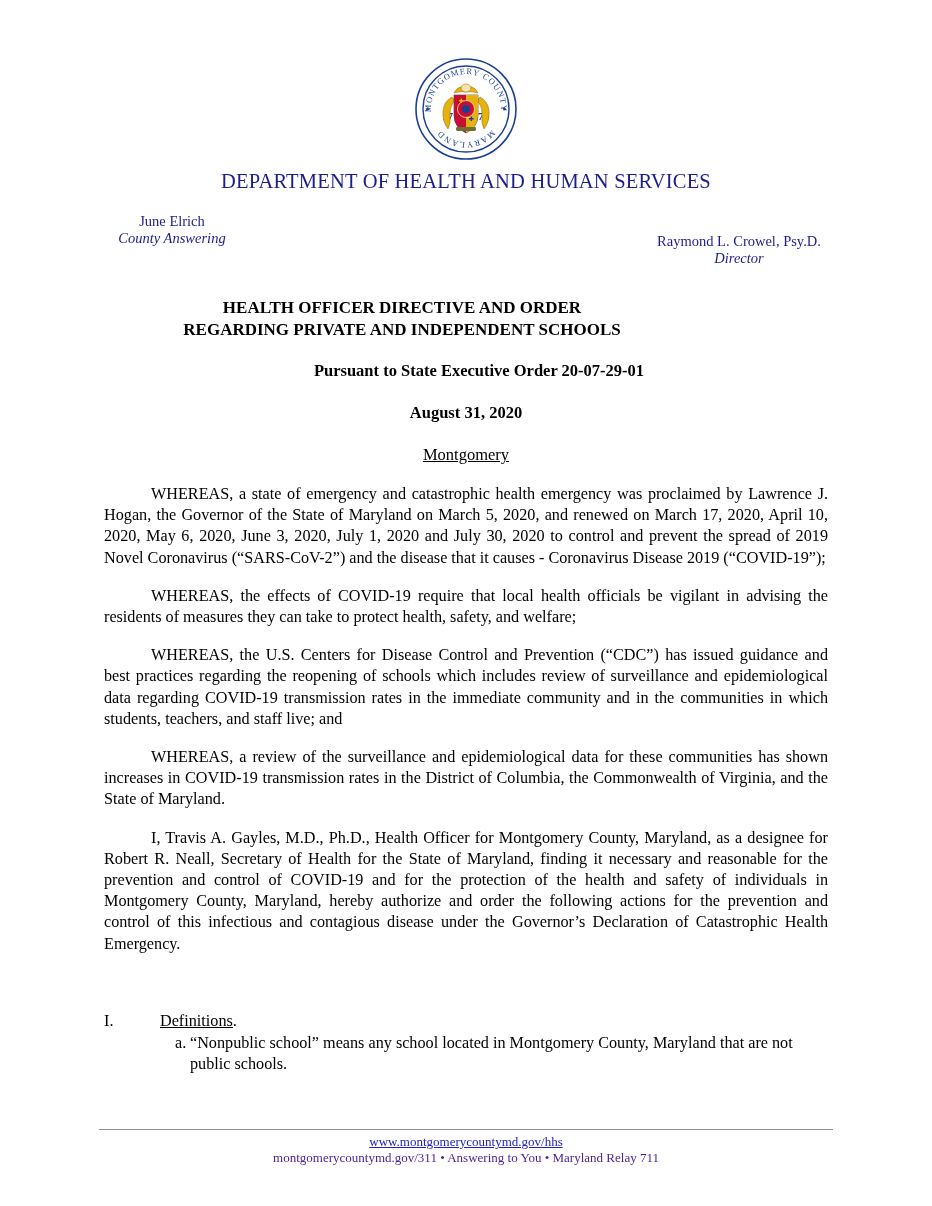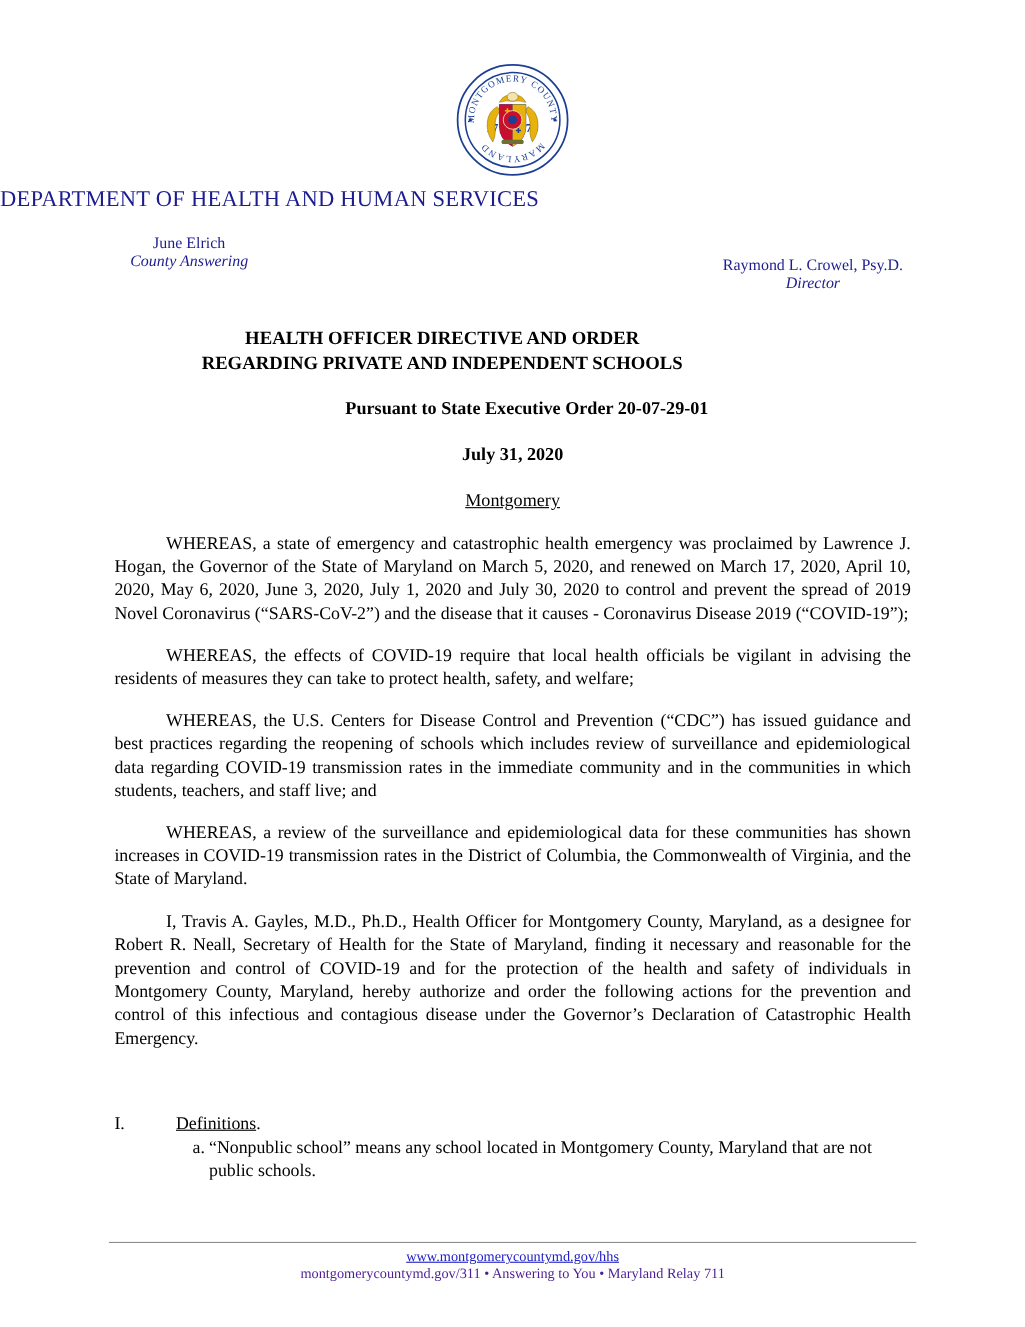--- a/index.html
+++ b/index.html
@@ -36,20 +36,21 @@
     position: relative;
   }
   .seal svg { display: block; }
 
   
   .dept-title {
     position: absolute;
     top: 170px;
     left: 0;
     width: 932px;
+    text-align: center;
     color: #1c1c8f;
     font-size: 20.5px;
     letter-spacing: 0.2px;
     font-weight: normal;
   }
 
   .officers {
     position: absolute;
     top: 213px;
     left: 0;
@@ -233,21 +234,21 @@
       <span class="name">Raymond L. Crowel, Psy.D.</span>
       <span class="role">Director</span>
     </div>
   </div>
 
   <div class="doc-title">
     <div>HEALTH OFFICER DIRECTIVE AND ORDER</div>
     <div>REGARDING PRIVATE AND INDEPENDENT SCHOOLS</div>
   </div>
   <div class="subtitle">Pursuant to State Executive Order 20-07-29-01</div>
-  <div class="docdate">July 31, 2020</div>
+  <div class="docdate">August 31, 2020</div>
   <div class="section-heading"><span>Montgomery</span></div>
 
   <div class="body-block">
     <p class="para">WHEREAS, a state of emergency and catastrophic health emergency was proclaimed by Lawrence J. Hogan, the Governor of the State of Maryland on March 5, 2020, and renewed on March 17, 2020, April 10, 2020, May 6, 2020, June 3, 2020, July 1, 2020 and July 30, 2020 to control and prevent the spread of 2019 Novel Coronavirus (“SARS-CoV-2”) and the disease that it causes - Coronavirus Disease 2019 (“COVID-19”);</p>
     <p class="para">WHEREAS, the effects of COVID-19 require that local health officials be vigilant in advising the residents of measures they can take to protect health, safety, and welfare;</p>
     <p class="para">WHEREAS, the U.S. Centers for Disease Control and Prevention (“CDC”) has issued guidance and best practices regarding the reopening of schools which includes review of surveillance and epidemiological data regarding COVID-19 transmission rates in the immediate community and in the communities in which students, teachers, and staff live; and</p>
     <p class="para">WHEREAS, a review of the surveillance and epidemiological data for these communities has shown increases in COVID-19 transmission rates in the District of Columbia, the Commonwealth of Virginia, and the State of Maryland.</p>
     <p class="para last">I, Travis A. Gayles, M.D., Ph.D., Health Officer for Montgomery County, Maryland, as a designee for Robert R. Neall, Secretary of Health for the State of Maryland, finding it necessary and reasonable for the prevention and control of COVID-19 and for the protection of the health and safety of individuals in Montgomery County, Maryland, hereby authorize and order the following actions for the prevention and control of this infectious and contagious disease under the Governor’s Declaration of Catastrophic Health Emergency.</p>
   </div>
 

